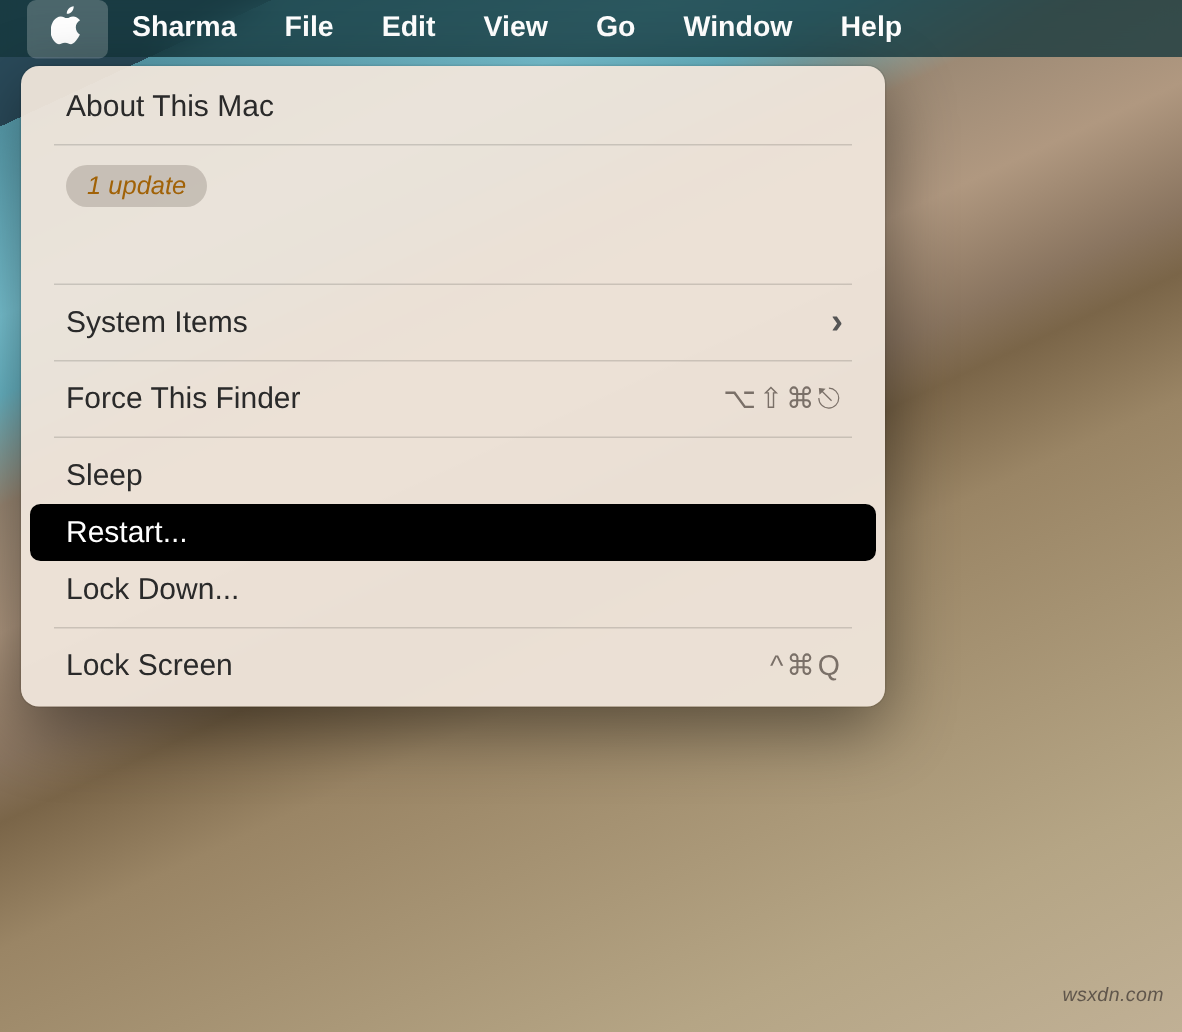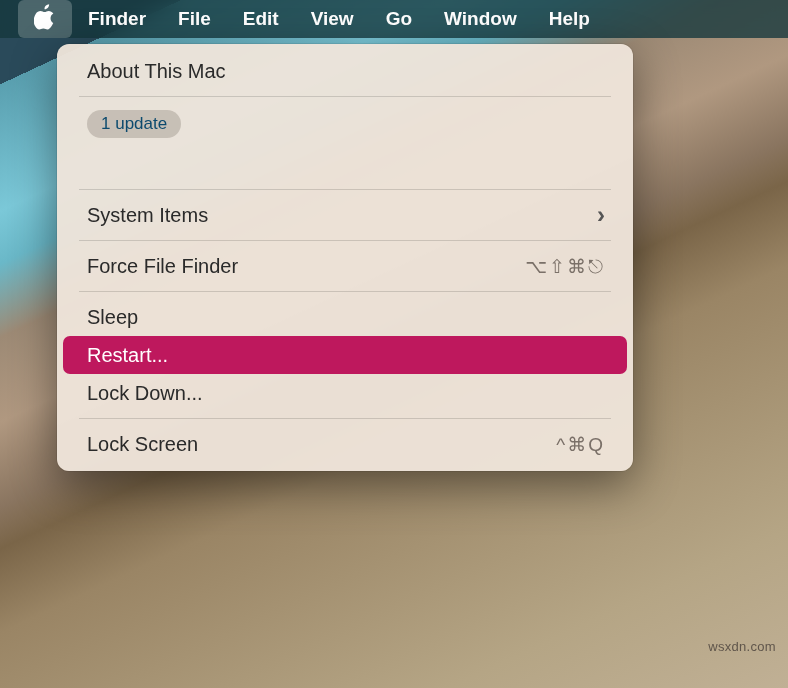--- a/index.html
+++ b/index.html
@@ -49,83 +49,84 @@
     .mb-app { font-weight: 700; }
     .dropdown {
       position: absolute;
       top: 44px;
       left: 14px;
       width: 576px;
       background: rgba(238, 228, 218, 0.96);
       border-radius: 12px;
       box-shadow: 0 14px 46px rgba(0,0,0,0.45), 0 0 0 1px rgba(0,0,0,0.08);
       padding: 8px 0;
-      margin-left: 43px;
     }
     .d-item {
       display: flex;
       align-items: center;
       justify-content: space-between;
       padding: 7px 22px 7px 24px;
       margin: 0 6px;
       border-radius: 7px;
       font-size: 20px;
       color: #2a2a2a;
       cursor: default;
       min-height: 38px;
     }
     .d-item.selected {
-      background: #be185d;
+      background: #000000;
       color: #fff;
     }
     .d-sep {
       height: 1px;
       background: rgba(0,0,0,0.14);
       margin: 6px 22px;
     }
     .badge {
       background: rgba(120,110,100,0.30);
-      color: #0c4a6e;
+      color: #a16207;
       font-size: 17px;
       padding: 4px 14px;
       border-radius: 14px;
+      font-style: italic;
     }
     .chev {
       font-size: 24px;
       color: #555;
       font-weight: 700;
       line-height: 1;
     }
     .shortcut {
       color: #7a7068;
       font-size: 19px;
       letter-spacing: 2px;
       white-space: nowrap;
     }
     .watermark {
       position: absolute;
-      bottom: 34px;
+      bottom: 18px;
       right: 12px;
       font-size: 13px;
       color: rgba(56,49,46,0.7);
       letter-spacing: 0.3px;
+      font-style: italic;
     }
   </style>
 </head>
 <body>
 
 <div class="menubar">
   <div class="mb-apple">
     <span>
       <svg viewBox="0 0 24 28">
         <path d="M16.5 0c.1 1.4-.4 2.8-1.3 3.8-.9 1-2.3 1.8-3.7 1.7-.2-1.4.5-2.8 1.3-3.7C13.7.8 15.3.1 16.5 0zM21 20.5c-.6 1.4-1 2-1.8 3.2-1.1 1.7-2.7 3.8-4.6 3.9-1.7 0-2.1-1.1-4.4-1.1s-2.8 1.1-4.4 1.1c-1.9 0-3.4-1.9-4.5-3.6C-1.7 19.2-.1 13.5 2 10.4c1.2-1.8 3.1-3 5.1-3 1.8 0 3 1.2 4.5 1.2 1.5 0 2.4-1.2 4.5-1.2 1.8 0 3.7 1 5 2.7-4.4 2.4-3.7 8.7-.1 10.4z"></path>
       </svg>
     </span>
   </div>
-  <div class="mb-item mb-app">Finder</div>
+  <div class="mb-item mb-app">Sharma</div>
   <div class="mb-item">File</div>
   <div class="mb-item">Edit</div>
   <div class="mb-item">View</div>
   <div class="mb-item">Go</div>
   <div class="mb-item">Window</div>
   <div class="mb-item">Help</div>
 </div>
 
 <div class="dropdown">
   <div class="d-item">
@@ -137,21 +138,21 @@
   </div>
   <div class="d-item">
   </div>
   <div class="d-sep"></div>
   <div class="d-item">
     <span>System Items</span>
     <span class="chev">›</span>
   </div>
   <div class="d-sep"></div>
   <div class="d-item">
-    <span>Force File Finder</span>
+    <span>Force This Finder</span>
     <span class="shortcut">⌥⇧⌘⎋</span>
   </div>
   <div class="d-sep"></div>
   <div class="d-item">
     <span>Sleep</span>
   </div>
   <div class="d-item selected">
     <span>Restart...</span>
   </div>
   <div class="d-item">

